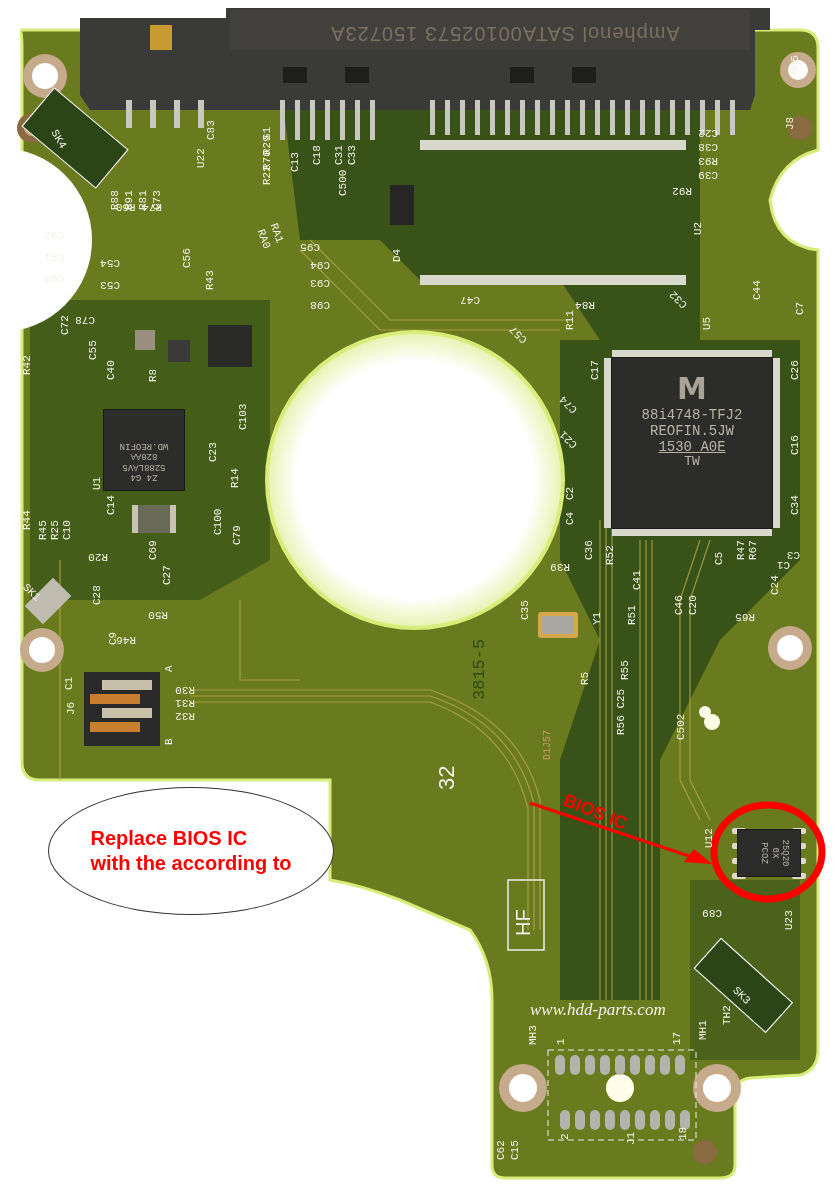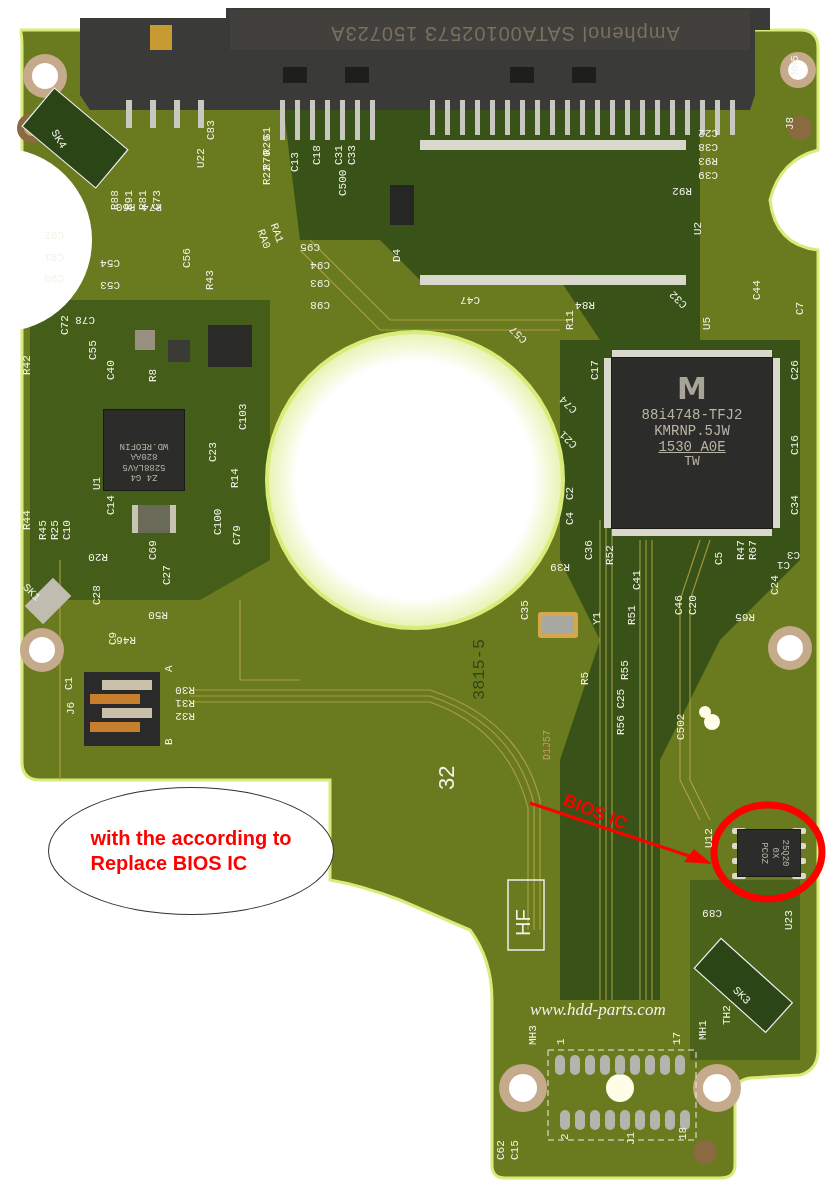--- a/index.html
+++ b/index.html
@@ -197,21 +197,21 @@
     <polygon points="712,864 684,862 694,849" fill="#ff0000"></polygon>
     <ellipse cx="768" cy="852" rx="54" ry="47" fill="none" stroke="#ff0000" stroke-width="7"></ellipse>
   </svg>
 
   <div class="abs" style="left:265px;top:22px;width:480px;text-align:center;transform:rotate(180deg);color:#7a7060;font-size:20px;letter-spacing:1px;">Amphenol SATA0010257З 150723A</div>
 
 
   <div class="chip" style="left:612px;top:358px;width:160px;height:170px;padding-top:14px;box-sizing:border-box;">
     <span class="ln" style="font-size:30px;font-weight:bold;color:#a8a598;font-family:'DejaVu Sans',sans-serif;">M</span>
     <span class="ln" style="font-size:14px;text-align:center;">88i4748-TFJ2</span>
-    <span class="ln" style="font-size:14px;">KMRNP.5JW</span>
+    <span class="ln" style="font-size:14px;">REOFIN.5JW</span>
     <span class="ln" style="font-size:14px;text-decoration:underline;">1530 A0E</span>
     <span class="ln" style="font-size:13px;">TW</span>
   </div>
 
   <div class="chip" style="left:104px;top:410px;width:80px;height:80px;padding-top:8px;box-sizing:border-box;transform:rotate(180deg);">
     <span class="ln" style="font-size:9px;">Z4    G4</span>
     <span class="ln" style="font-size:9px;">5288LAV5</span>
     <span class="ln" style="font-size:9px;">820AA</span>
     <span class="ln" style="font-size:9px;">WD.REOFIN</span>
   </div>
@@ -350,17 +350,17 @@
       <div class="silk" style="left: 496px; top: 1160px; transform: rotate(-90deg); transform-origin: left top;">C62</div>
       <div class="silk" style="left: 510px; top: 1160px; transform: rotate(-90deg); transform-origin: left top;">C15</div>
     </div>
 
   <div class="watermark">www.hdd-parts.com</div>
 
   <div class="bios-label">BIOS IC</div>
 
   <div class="callout">
     <div class="callout-text">
+      <div>Replace BIOS IC</div>
       <div>with the according to</div>
-      <div>Replace BIOS IC</div>
     </div>
   </div>
 </div>
 
 </body></html>

